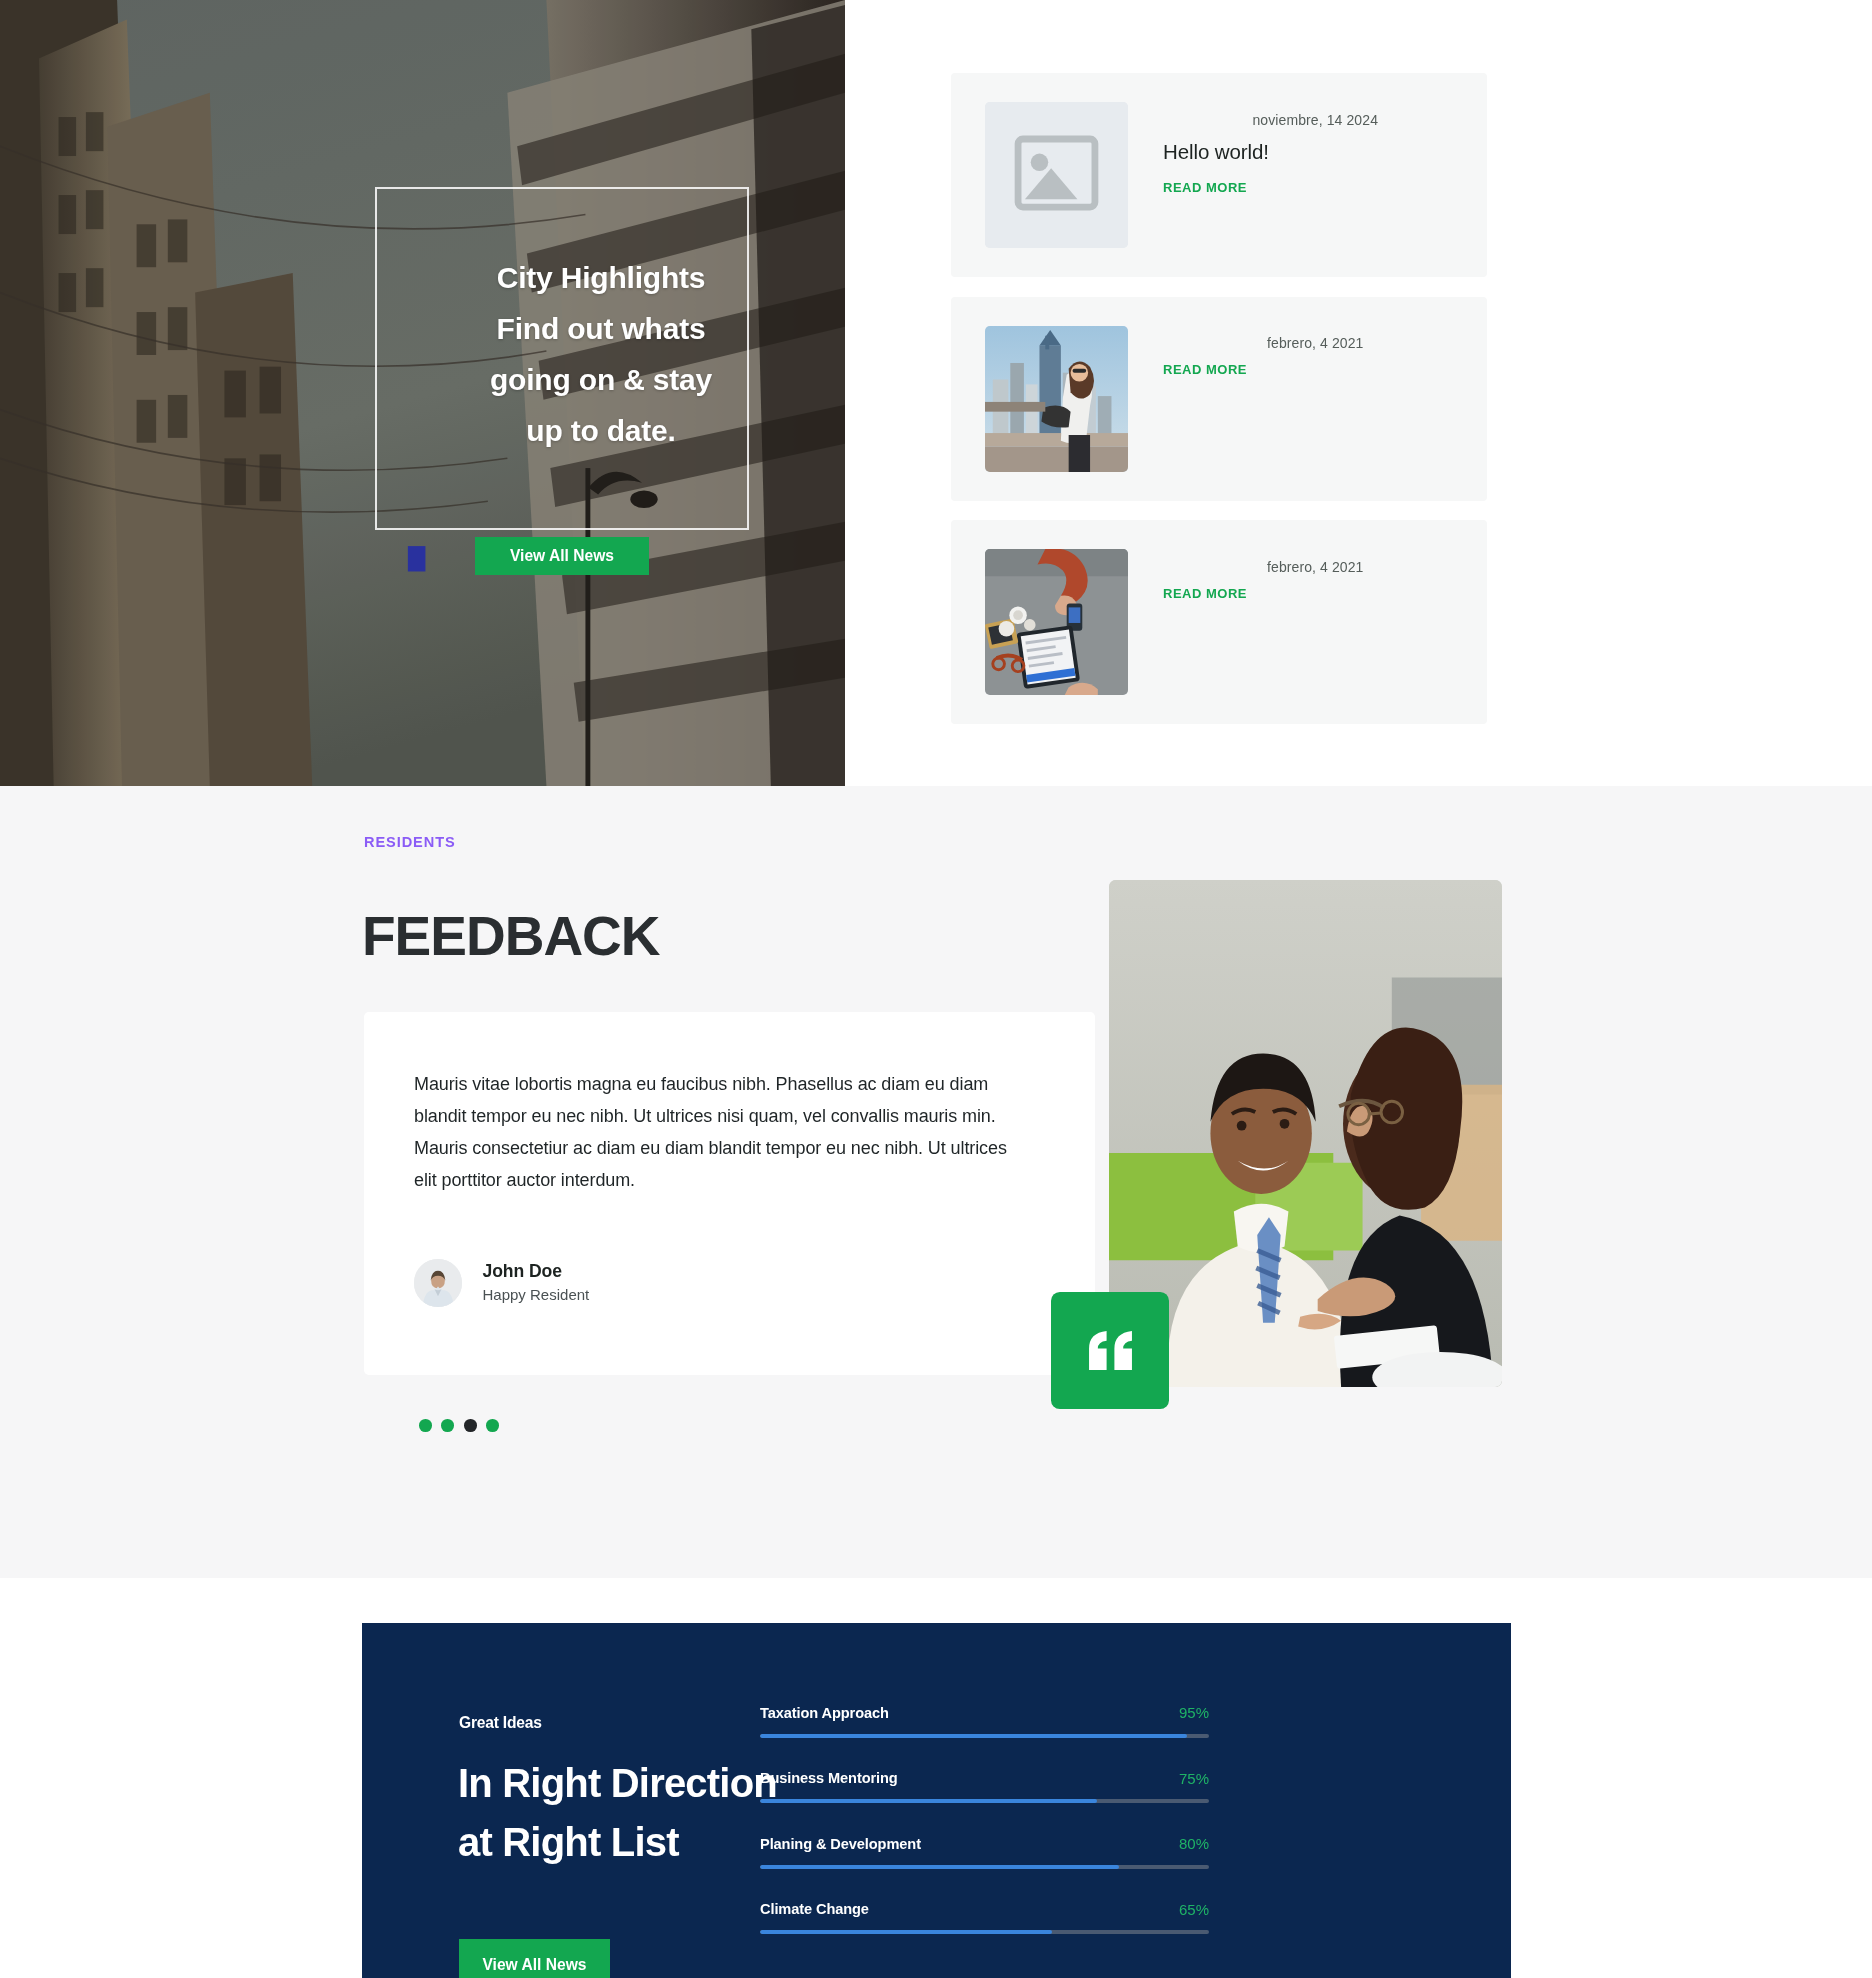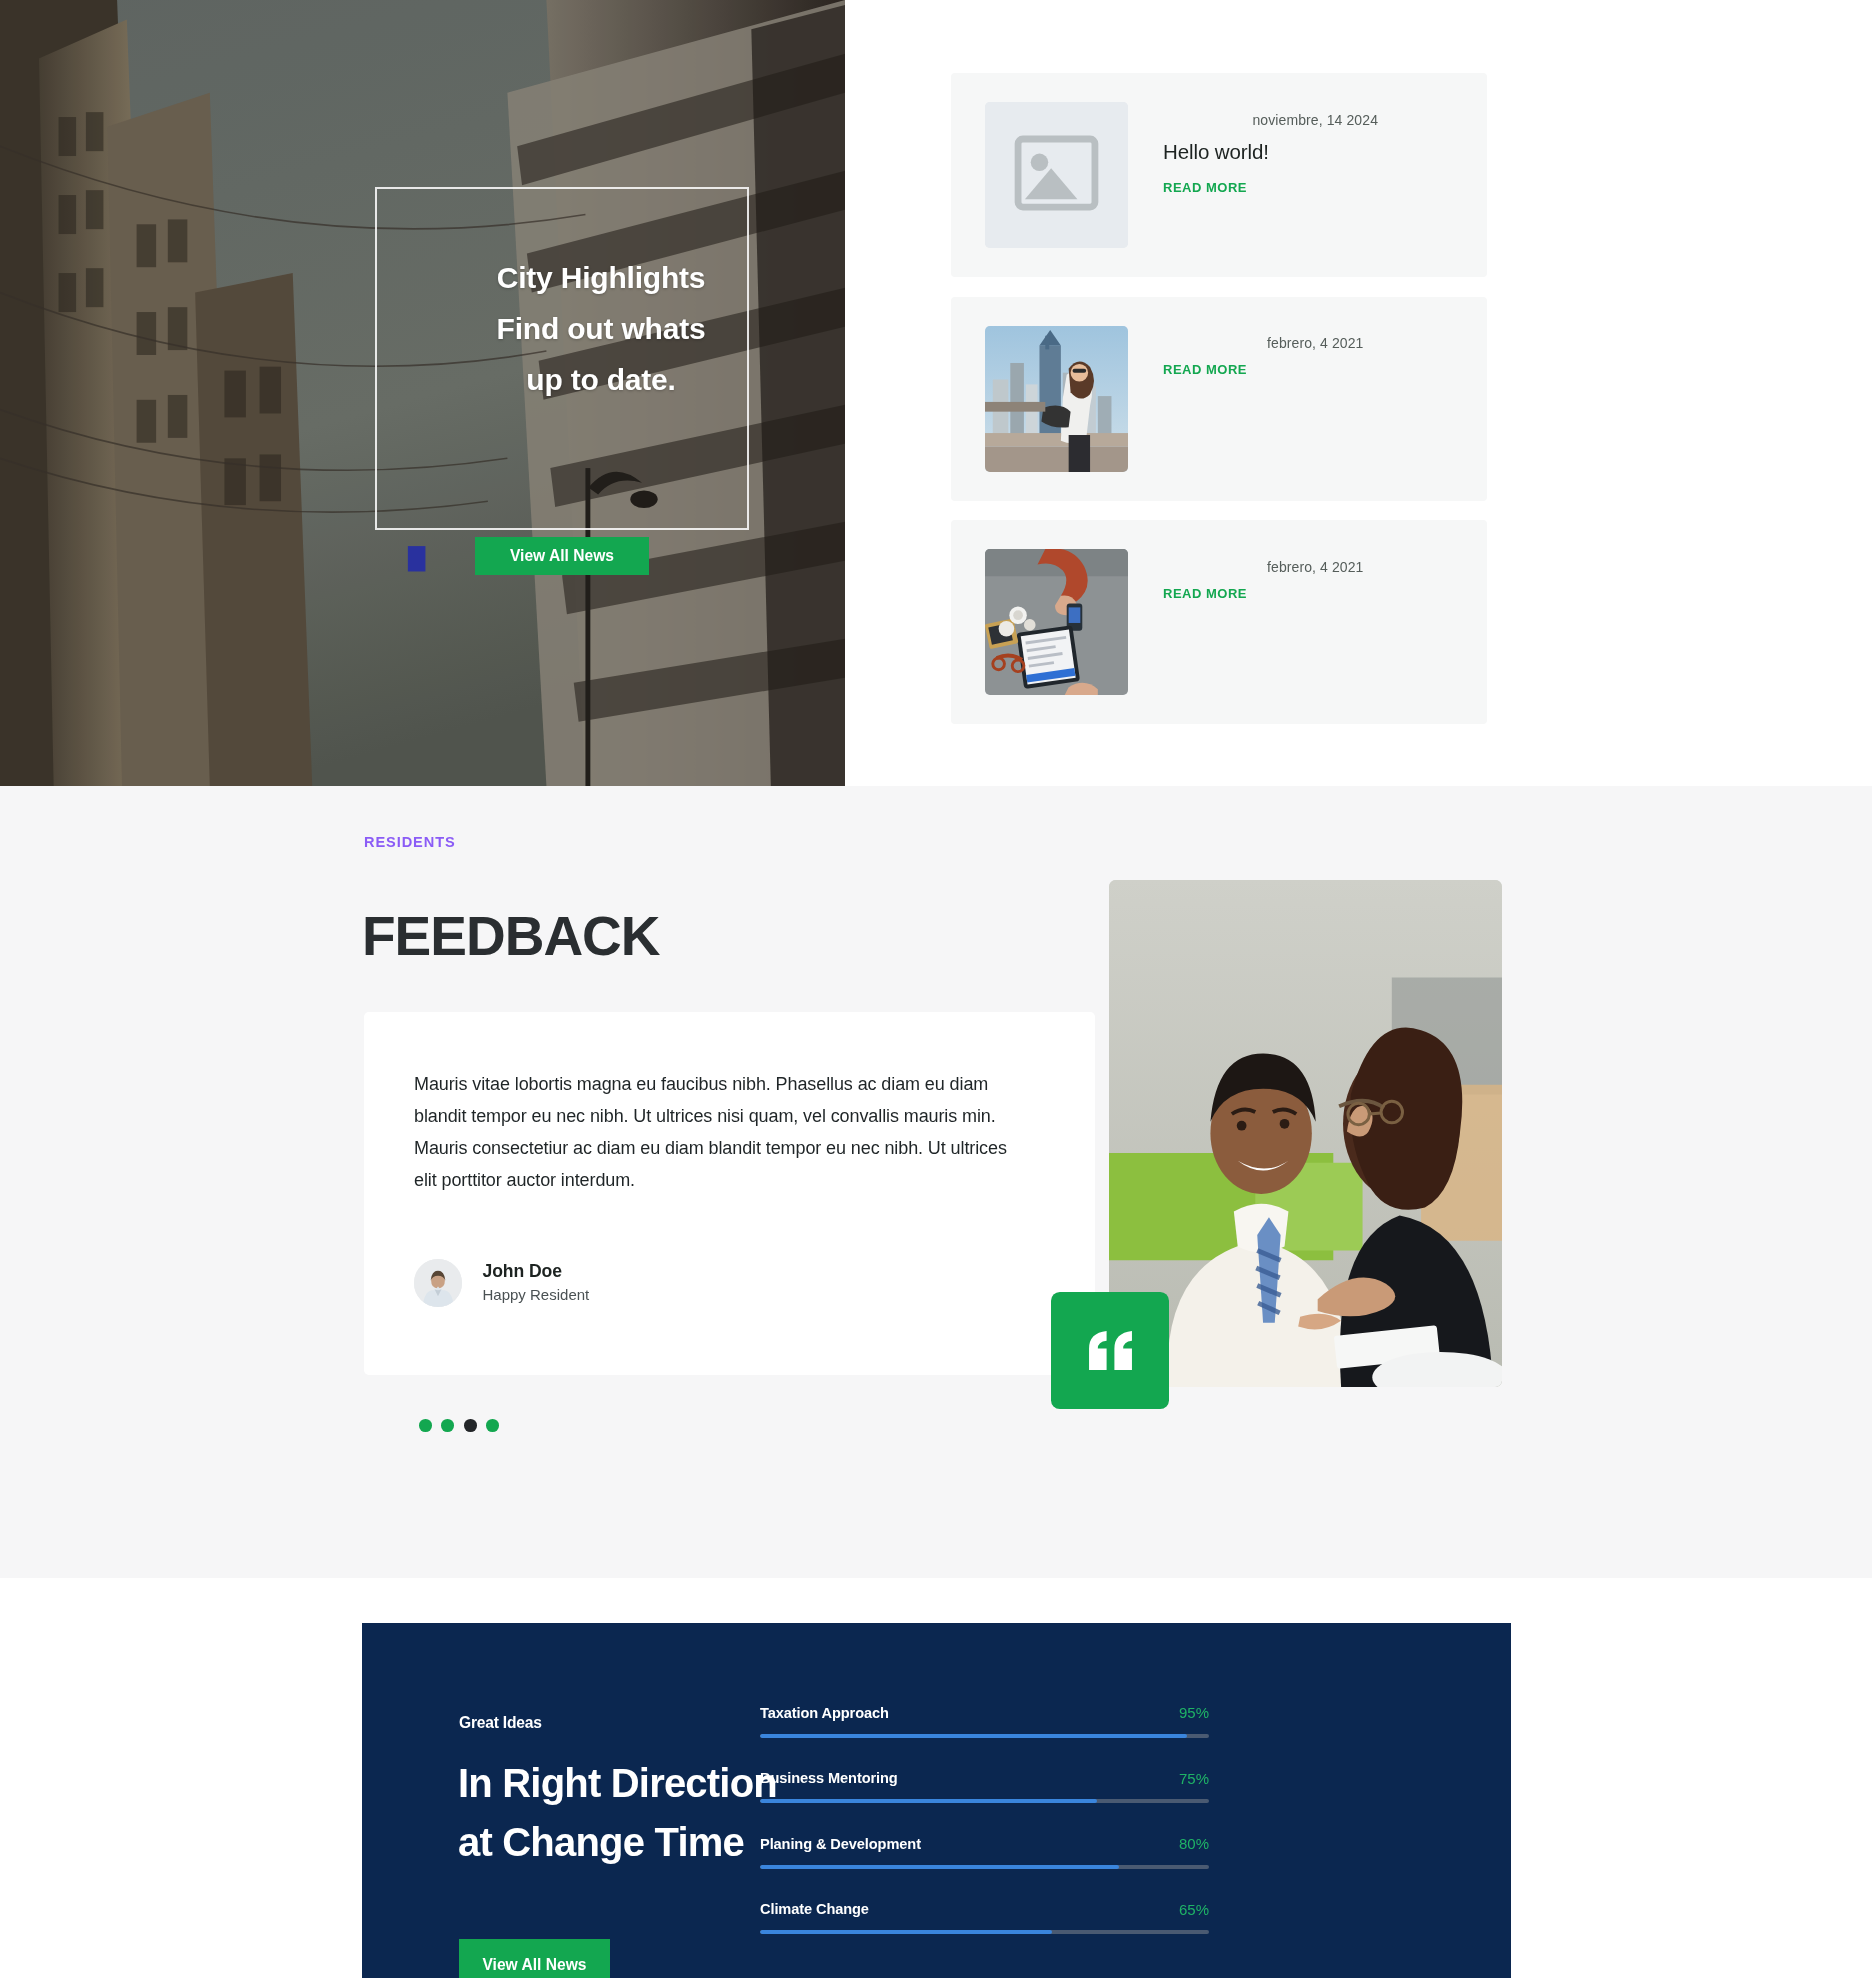--- a/index.html
+++ b/index.html
@@ -317,20 +317,21 @@
 
         <rect width="866" height="806" fill="#000" opacity="0.06"></rect>
       </svg>
     </div>
 
     <div class="hero-frame"></div>
 
     <div class="hero-title">
       <div>City Highlights</div>
       <div>Find out whats</div>
+      <div>going on &amp; stay</div>
       <div>up to date.</div>
     </div>
 
     <button class="hero-btn">View All News</button>
 
     <div class="news-list">
 
       <article class="news-card">
         <div class="news-thumb">
           <svg viewBox="0 0 147 150" aria-hidden="true">
@@ -517,21 +518,21 @@
     <svg width="51" height="39" viewBox="0 0 52 40" aria-hidden="true">
       <path d="M4 40 V18 Q4 2 22 0 V10 Q13 11 13 18 H22 V40 Z" fill="#ffffff"></path>
       <path d="M30 40 V18 Q30 2 48 0 V10 Q39 11 39 18 H48 V40 Z" fill="#ffffff"></path>
     </svg>
   </div>
 
   <section class="cta-section">
     <div class="cta-eyebrow">Great Ideas</div>
     <h2 class="cta-heading">
       <div>In Right Direction</div>
-      <div>at Change Time</div>
+      <div>at Right List</div>
     </h2>
     <button class="cta-btn">View All News</button>
 
     <div class="skills">
       <div class="skill">
         <div class="skill-row">
           <span class="skill-label">Taxation Approach</span>
           <span class="skill-pct">95%</span>
         </div>
         <div class="skill-track">

